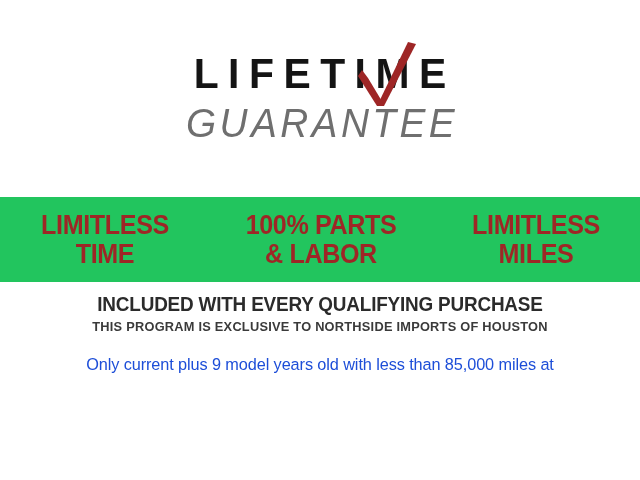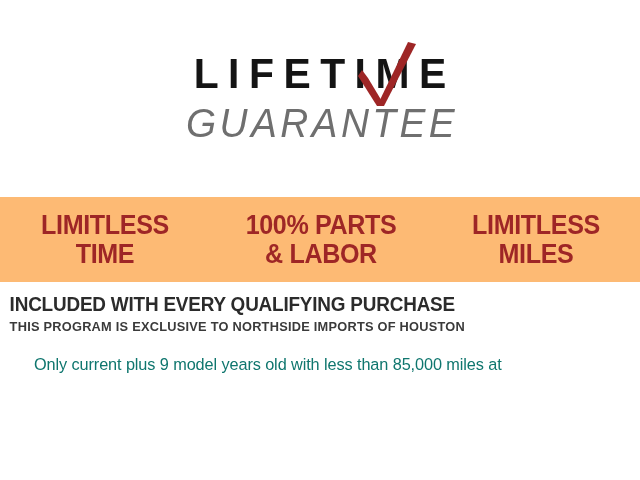--- a/index.html
+++ b/index.html
@@ -73,21 +73,21 @@
     transform-origin: center;
   }
 
   
   .band {
     position: absolute;
     top: 197px;
     left: 0;
     width: 640px;
     height: 85px;
-    background: #fdba74;
+    background: #22c55e;
     display: flex;
     align-items: center;
   }
 
   .band-col {
     flex: 0 0 auto;
     text-align: center;
     color: #9e2626;
     font-family: "Liberation Sans", sans-serif;
     font-weight: bold;
@@ -101,21 +101,21 @@
   .band-col-time   { width: 210px; }
   .band-col-parts  { width: 222px; }
   .band-col-miles  { width: 208px; }
 
   
   .lower {
     position: absolute;
     top: 293px;
     left: 0;
     width: 640px;
-    text-align: left;
+    text-align: center;
   }
 
   .headline {
     font-family: "Liberation Sans", sans-serif;
     font-weight: bold;
     font-size: 19.5px;
     line-height: 23px;
     letter-spacing: -0.2px;
     color: #2b2b2b;
     margin: 0;
@@ -132,21 +132,21 @@
     margin: 2px 0 0 0;
     transform: scaleX(0.97);
   }
 
   .fineprint {
     font-family: "Liberation Sans", sans-serif;
     font-weight: normal;
     font-size: 16.3px;
     line-height: 23px;
     letter-spacing: -0.1px;
-    color: #0f766e;
+    color: #1d4ed8;
     margin: 17px auto 0 auto;
     width: 572px;
   }
   .fineprint span { display: block; }
 </style>
 </head>
 <body>
 
 <div class="ad">
 

